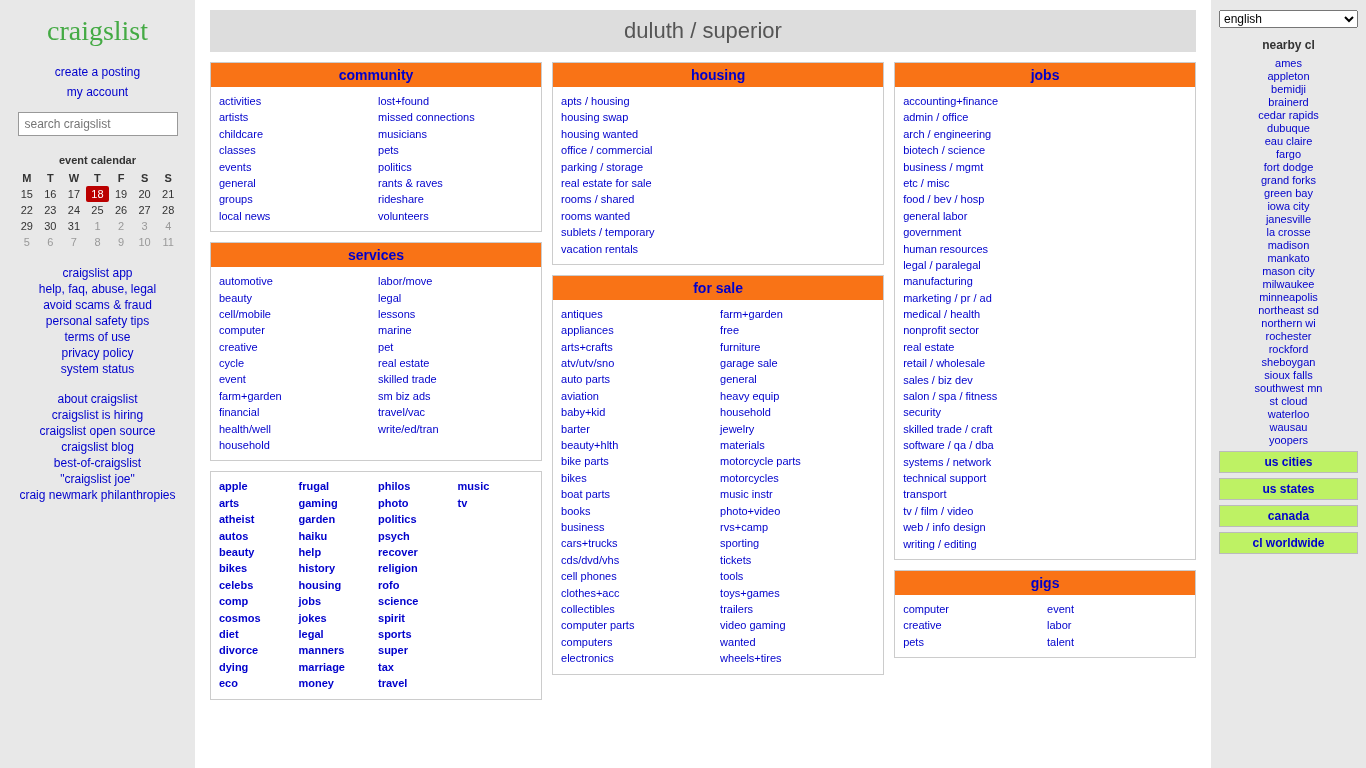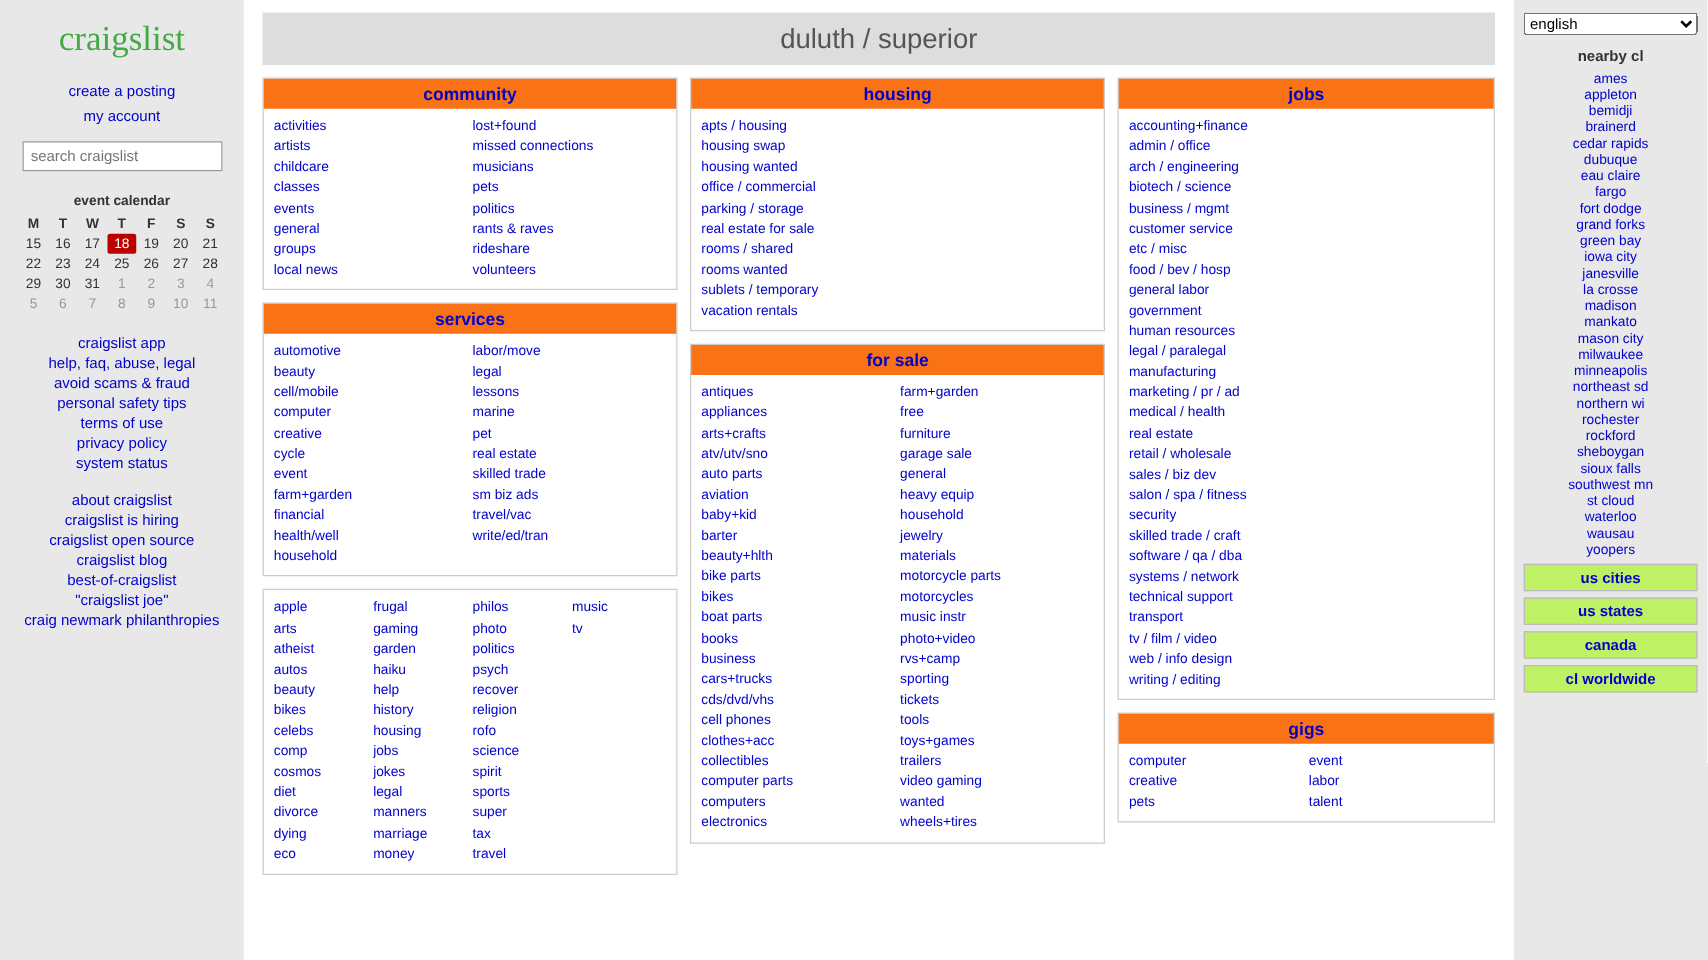--- a/index.html
+++ b/index.html
@@ -74,21 +74,21 @@
       display: flex;
       gap: 4px;
     }
     .section-col { flex: 1; }
     .section-col a { display: block; margin: 1px 0; font-size: 11px; line-height: 1.4; }
 
     
     #forums-section { border: 1px solid #ccc; margin-bottom: 10px; }
     #forums-header { text-align: center; padding: 4px; font-weight: bold; color: #00c; font-size: 14px; background: #e8f0ff; }
     #forums-body { padding: 6px 8px; display: flex; gap: 4px; }
-    .forums-col { flex: 1; }
+    .forums-col { flex: 1; font-weight: bold; }
     .forums-col a { display: block; margin: 1px 0; font-size: 11px; line-height: 1.4; }
 
     
     #right-sidebar {
       width: 155px;
       background: #e8e8e8;
       padding: 10px 8px;
       flex-shrink: 0;
     }
     #language-select {
@@ -397,30 +397,30 @@
 
         <div class="section-box">
           <div class="section-header">jobs</div>
           <div class="section-body">
             <div class="section-col" id="jobs-col">
                 <a href="#">accounting+finance</a>
                 <a href="#">admin / office</a>
                 <a href="#">arch / engineering</a>
                 <a href="#">biotech / science</a>
                 <a href="#">business / mgmt</a>
-                <a href="#">customer service</a>
                 <a href="#">etc / misc</a>
                 <a href="#">food / bev / hosp</a>
                 <a href="#">general labor</a>
                 <a href="#">government</a>
                 <a href="#">human resources</a>
                 <a href="#">legal / paralegal</a>
                 <a href="#">manufacturing</a>
                 <a href="#">marketing / pr / ad</a>
                 <a href="#">medical / health</a>
+                <a href="#">nonprofit sector</a>
                 <a href="#">real estate</a>
                 <a href="#">retail / wholesale</a>
                 <a href="#">sales / biz dev</a>
                 <a href="#">salon / spa / fitness</a>
                 <a href="#">security</a>
                 <a href="#">skilled trade / craft</a>
                 <a href="#">software / qa / dba</a>
                 <a href="#">systems / network</a>
                 <a href="#">technical support</a>
                 <a href="#">transport</a>

